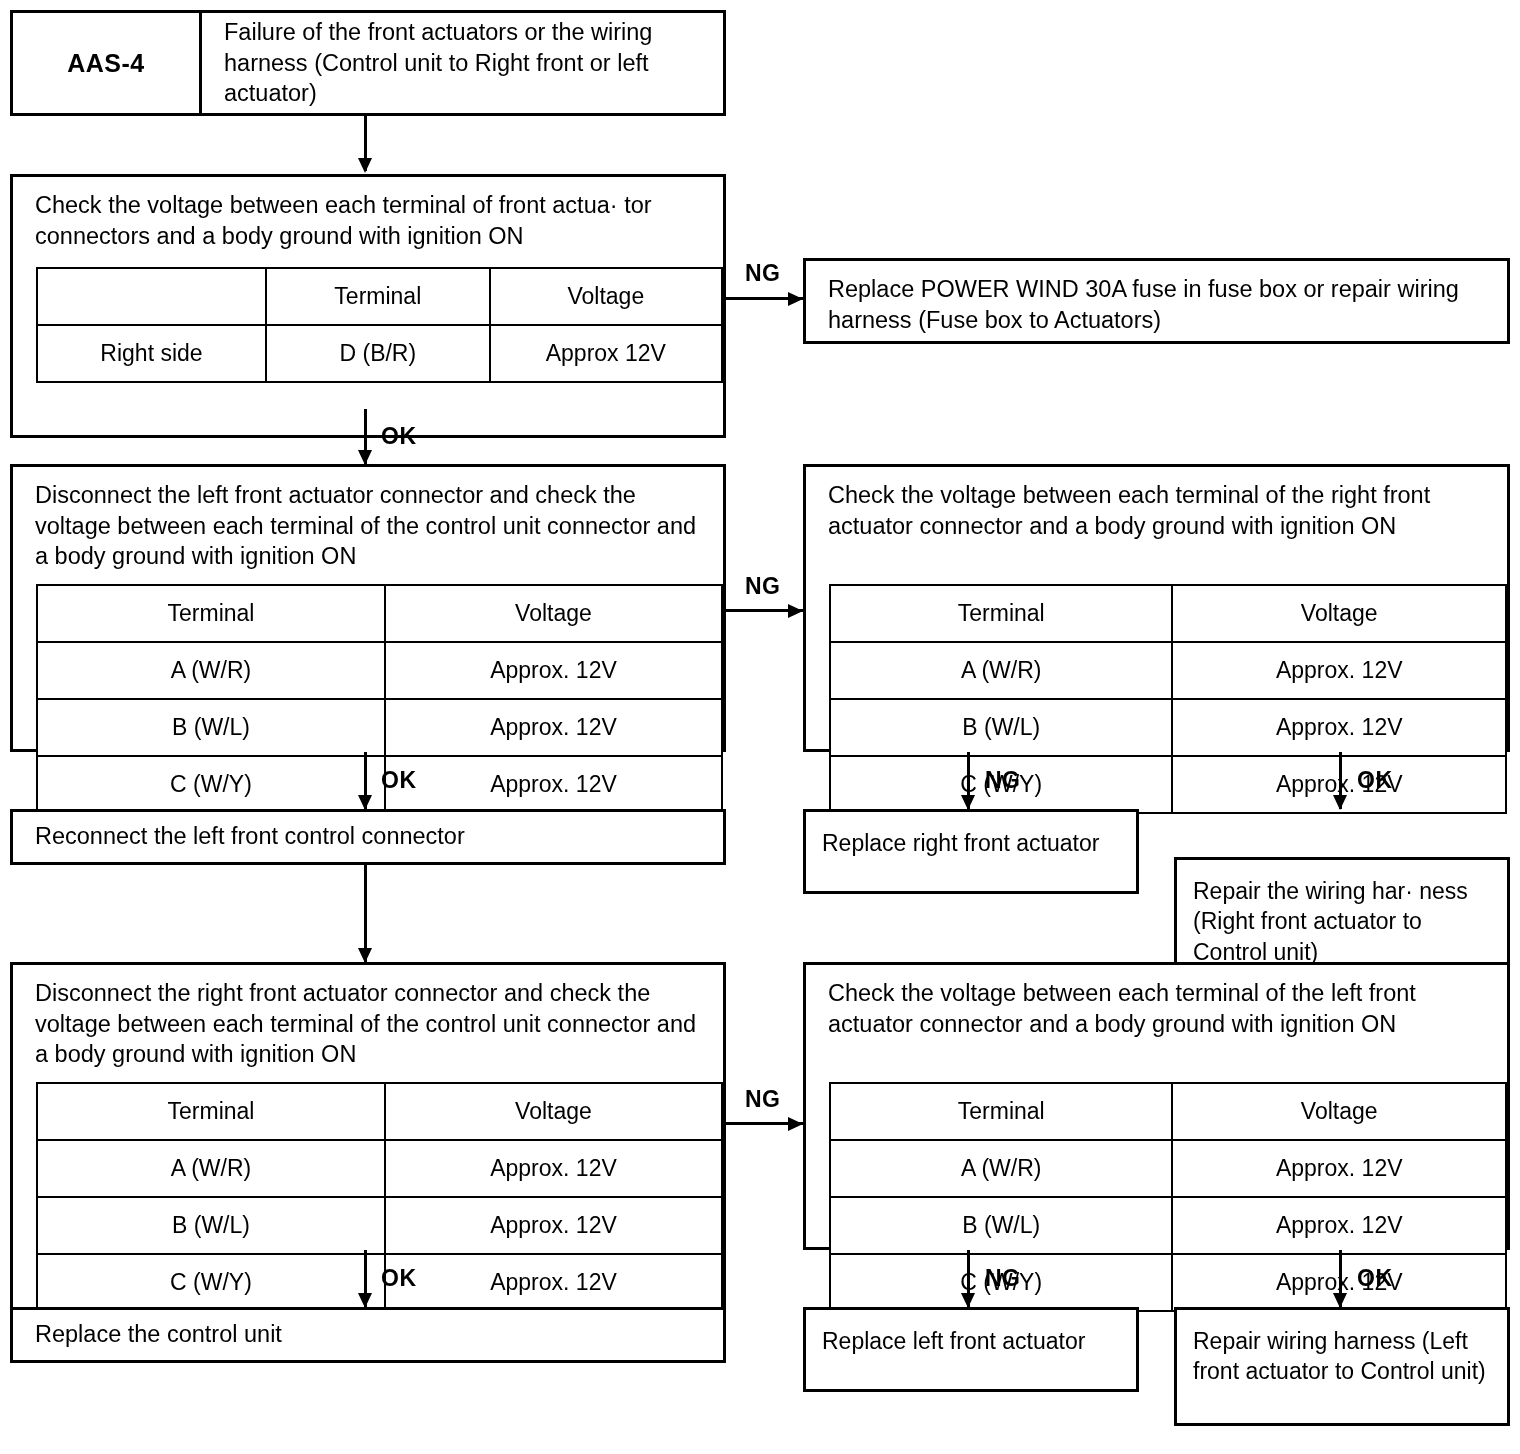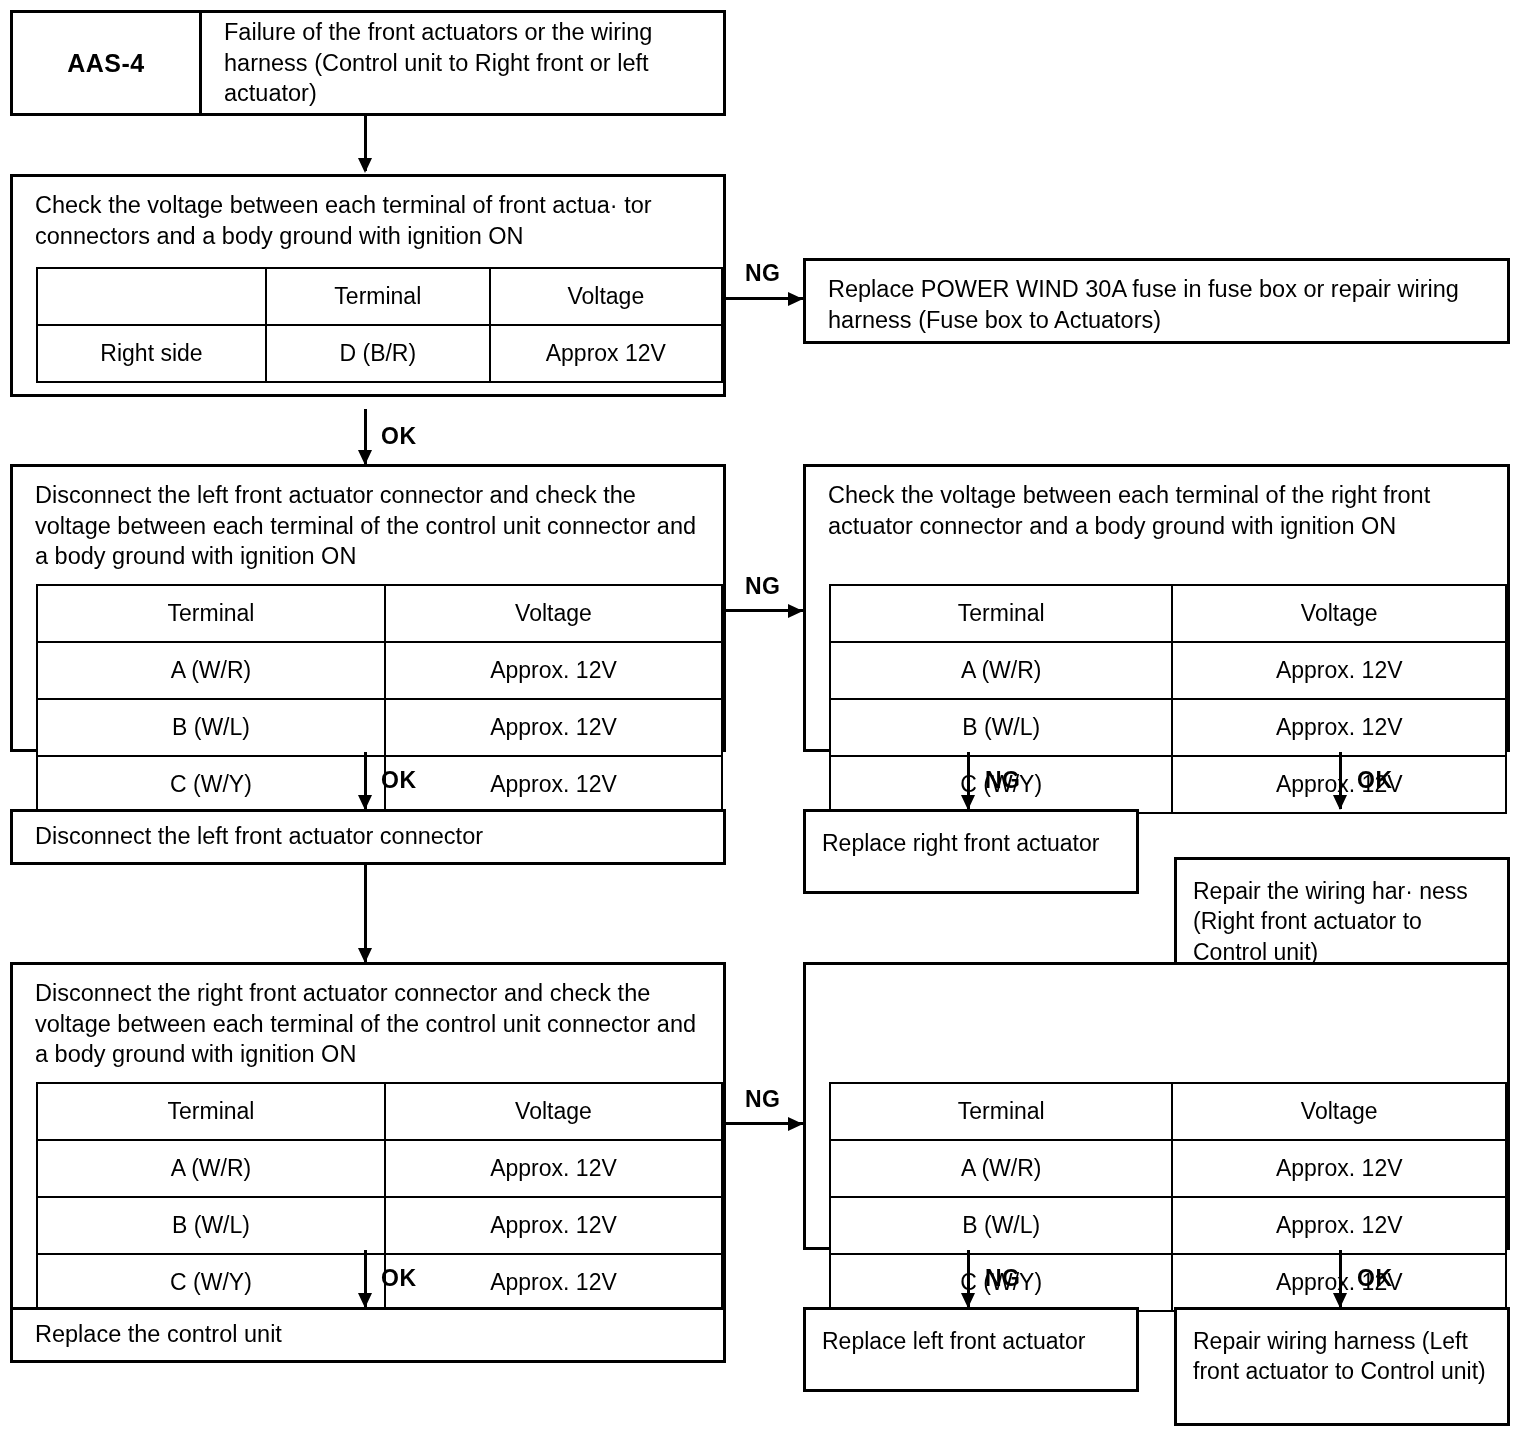--- a/index.html
+++ b/index.html
@@ -115,21 +115,21 @@
 <div id="canvas">
 
   <div class="code-box" style="left:10px; top:10px; width:716px; height:106px;">
     <div class="code-cell">AAS-4</div>
     <div class="code-text">Failure of the front actuators or the wiring harness (Control unit to Right front or left actuator)</div>
   </div>
 
   <div class="vline" style="left:364px; top:116px; height:55px;"></div>
   <div class="arrow-down" style="left:358px; top:158px;"></div>
 
-  <div class="box" style="left:10px; top:174px; width:716px; height:223px;">
+  <div class="box" style="left:10px; top:174px; width:716px; height:264px;">
     <div class="btext">Check the voltage between each terminal of front actua· tor connectors and a body ground with ignition ON</div>
     <div class="tbl-wrap" style="left:23px; top:90px;">
       <table class="vt">
         <tbody>
             <tr>
           <th style="width:222px;"></th>
           <th style="width:216px;">Terminal</th>
           <th style="width:225px;">Voltage</th>
         </tr>
         <tr>
@@ -224,21 +224,21 @@
 
   <div class="box" style="left:1174px; top:809px; width:336px; height:119px;margin-top:48px;">
     <div class="btext-sm">Repair the wiring har· ness (Right front actuator to Control unit)</div>
   </div>
 
   <div class="vline" style="left:364px; top:752px; height:57px;"></div>
   <div class="arrow-down" style="left:358px; top:795px;"></div>
   <div class="edge-label" style="left:381px; top:767px;">OK</div>
 
   <div class="box" style="left:10px; top:809px; width:716px; height:56px;">
-    <div class="btext" style="padding-top:9px;">Disconnect the left front actuator connector</div>
+    <div class="btext" style="padding-top:9px;">Reconnect the left front control connector</div>
   </div>
 
   <div class="vline" style="left:364px; top:865px; height:97px;"></div>
   <div class="arrow-down" style="left:358px; top:948px;"></div>
 
   <div class="box" style="left:10px; top:962px; width:716px; height:368px;">
     <div class="btext">Disconnect the right front actuator connector and check the voltage between each terminal of the control unit connector and a body ground with ignition ON</div>
     <div class="tbl-wrap" style="left:23px; top:117px;">
       <table class="vt">
         <tbody>
@@ -261,20 +261,21 @@
       </tbody>
         </table>
     </div>
   </div>
 
   <div class="hline" style="left:726px; top:1122px; width:77px;"></div>
   <div class="arrow-right" style="left:788px; top:1117px;"></div>
   <div class="edge-label" style="left:745px; top:1086px;">NG</div>
 
   <div class="box" style="left:803px; top:962px; width:707px; height:288px;">
+    <div class="btext">Check the voltage between each terminal of the left front actuator connector and a body ground with ignition ON</div>
     <div class="tbl-wrap" style="left:23px; top:117px;">
       <table class="vt">
         <tbody>
             <tr>
           <th style="width:333px;">Terminal</th>
           <th style="width:324px;">Voltage</th>
         </tr>
         <tr>
           <td>A (W/R)</td>
           <td>Approx. 12V</td>

